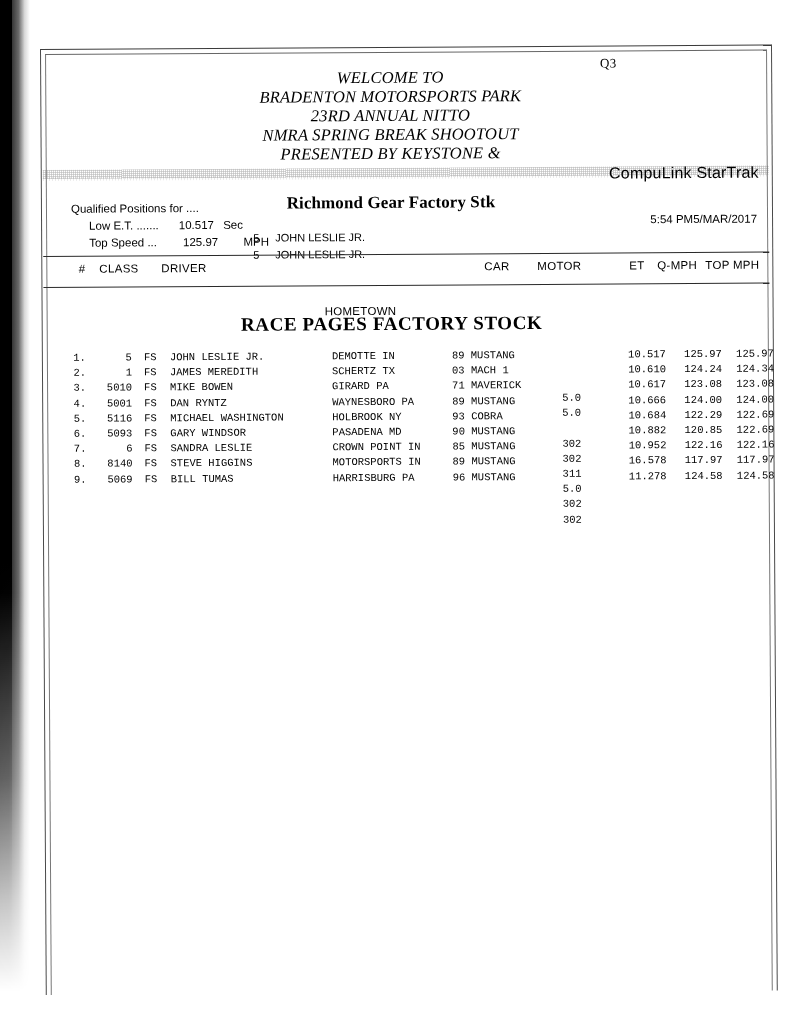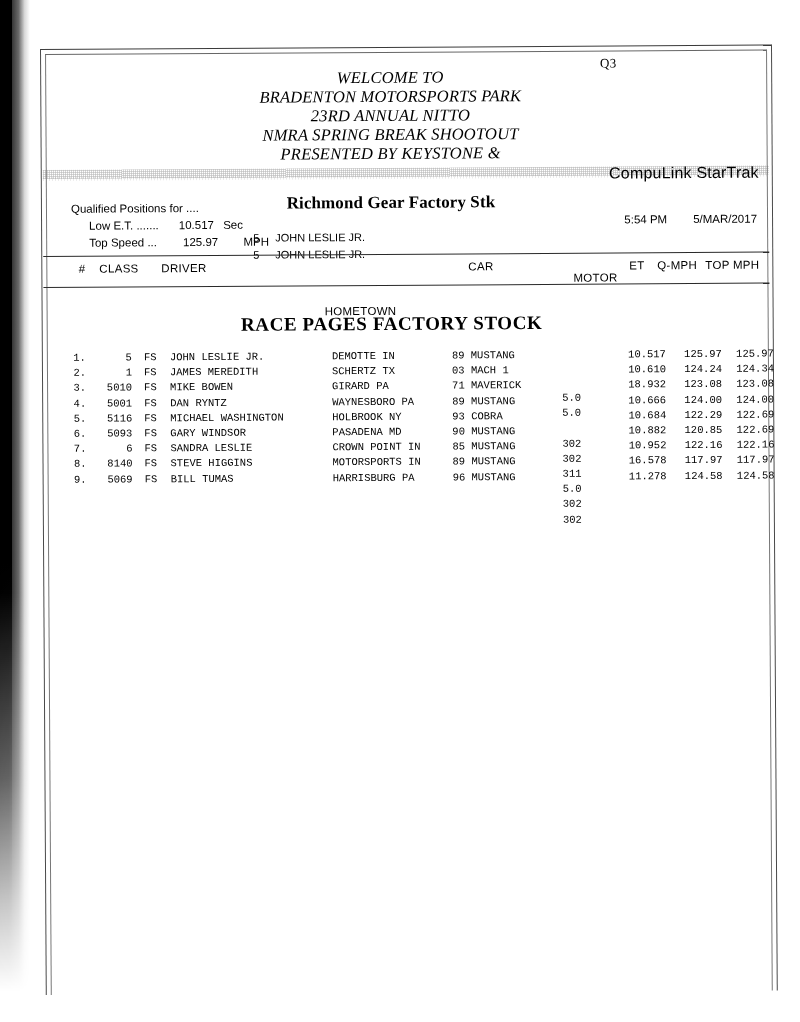--- a/index.html
+++ b/index.html
@@ -161,21 +161,21 @@
     letter-spacing: .1px;
     white-space: nowrap;
   }
 
   .stamp {
     position: absolute;
     right: 16px; top: 168px;
     font-size: 11.5px;
     white-space: nowrap;
   }
-  .stamp .time { margin-right: 26px; }
+  .stamp .time { }
 
   
   .rule {
     position: absolute;
     left: 2px;
     width: 726px;
     height: 0;
     border-top: 1.3px solid #2a2a2a;
   }
   .rule.r1 { top: 207px; }
@@ -294,22 +294,22 @@
   </div>
 
   <div class="rule r1"></div>
   <div class="rule r2"></div>
 
   <div class="colhead">
     <span style="left:18px;width:26px;text-align:right;">#</span>
     <span style="left:58px;">CLASS</span>
     <span style="left:120px;">DRIVER</span>
     <span style="left:283px;margin-top:44px;">HOMETOWN</span>
-    <span style="left:427px;">CAR</span>
-    <span style="left:532px;margin-top:12px;">MOTOR</span>
+    <span style="left:443px;">CAR</span>
+    <span style="left:496px;">MOTOR</span>
     <span style="left:588px;">ET</span>
     <span style="left:616px;">Q-MPH</span>
     <span style="left:664px;">TOP MPH</span>
   </div>
 
   <div class="section-title">RACE PAGES FACTORY STOCK</div>
 
   <div id="results">
       <div class="row">
         <span class="c-pos">1.</span>
@@ -336,21 +336,21 @@
         <span class="c-tmph">124.34</span>
       </div>
       <div class="row">
         <span class="c-pos">3.</span>
         <span class="c-num">5010</span>
         <span class="c-class">FS</span>
         <span class="c-drv">MIKE BOWEN</span>
         <span class="c-town">GIRARD  PA</span>
         <span class="c-car">71 MAVERICK</span>
         <span class="c-motor"></span>
-        <span class="c-et">18.932</span>
+        <span class="c-et">10.617</span>
         <span class="c-qmph">123.08</span>
         <span class="c-tmph">123.08</span>
       </div>
       <div class="row">
         <span class="c-pos">4.</span>
         <span class="c-num">5001</span>
         <span class="c-class">FS</span>
         <span class="c-drv">DAN RYNTZ</span>
         <span class="c-town">WAYNESBORO  PA</span>
         <span class="c-car">89 MUSTANG</span>

